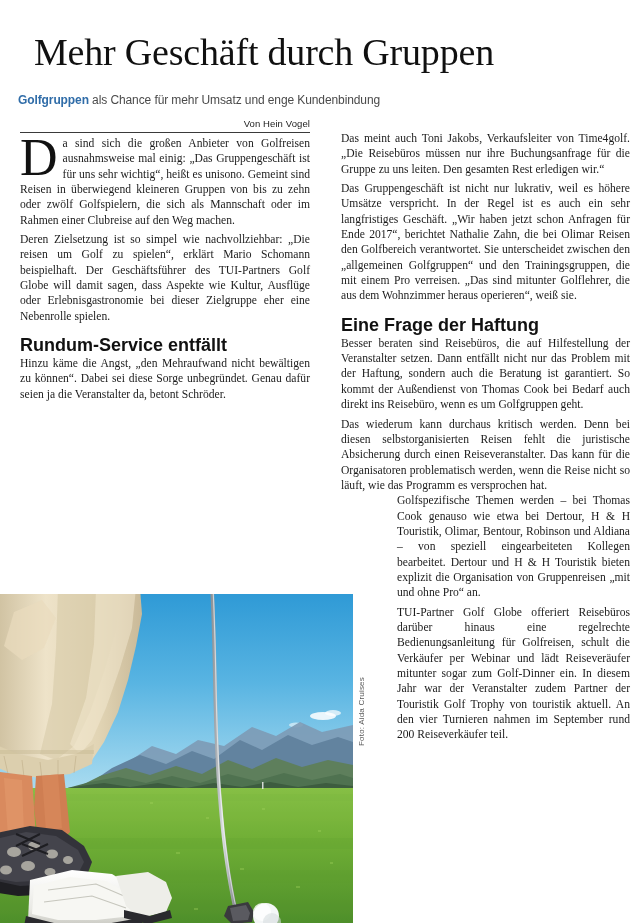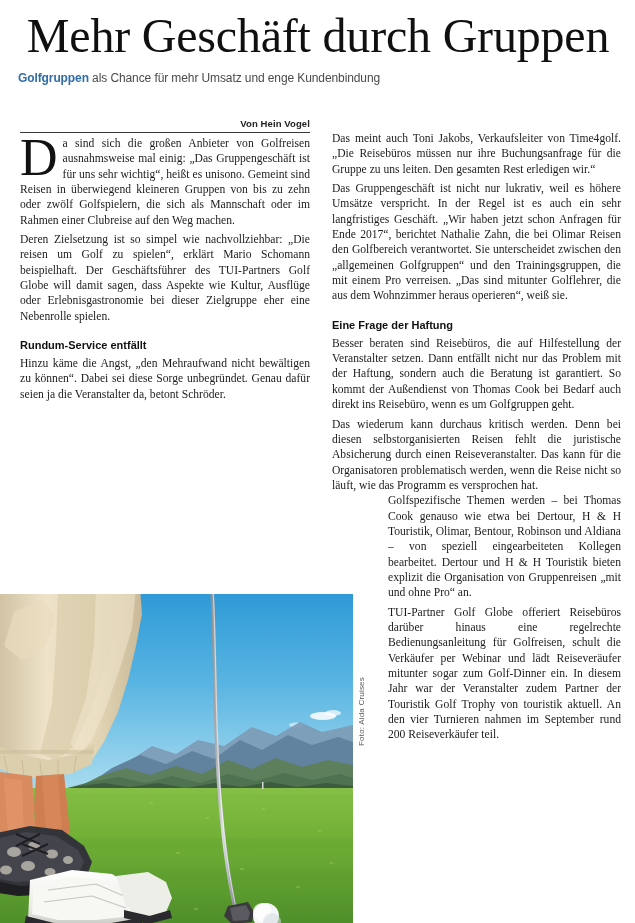--- a/index.html
+++ b/index.html
@@ -27,28 +27,27 @@
 
   
   .masthead {
     position: absolute;
     left: 18px;
     top: 14px;
     width: 600px;
   }
   .headline {
     font-family: "Liberation Serif", serif;
-    font-size: 48px;
+    font-size: 38px;
     line-height: 44px;
     font-weight: 400;
     letter-spacing: -0.2px;
     color: #101010;
-    margin: 0;
+    margin: 16px;
     white-space: nowrap;
-    text-align: center;
   }
   .subheadline {
     margin: 10px 0 0 0;
     font-family: Liberation Sans, sans-serif;
     font-size: 12px;
     line-height: 21px;
     font-weight: 400;
     color: #4a4a4a;
     letter-spacing: -0.1px;
     white-space: nowrap;
@@ -61,21 +60,21 @@
   
   .byline-wrap {
     position: absolute;
     left: 20px;
     top: 118px;
     width: 290px;
   }
   .byline {
     font-family: "Liberation Sans", sans-serif;
     font-size: 9.5px;
-    font-weight: 700;
+    font-weight: 400;
     color: #222;
     text-align: right;
     letter-spacing: 0.1px;
     padding-bottom: 3px;
   }
   .byline-rule {
     height: 1px;
     background: #3a3a3a;
     width: 100%;
   }
@@ -95,38 +94,38 @@
   .col p + p {
     margin-top: 4px;
   }
 
   .col-left {
     left: 20px;
     top: 136px;
     width: 290px;
   }
   .col-right {
-    left: 332px;
+    left: 341px;
     top: 131px;
     width: 289px;
   }
 
   .dropcap-para::first-letter {
     float: left;
     font-family: "Liberation Serif", serif;
     font-size: 52px;
     line-height: 40px;
     padding: 2px 5px 0 0;
     font-weight: 400;
     color: #111;
   }
 
   .subhead {
     font-family: "Liberation Sans", sans-serif;
-    font-size: 11px;
+    font-size: 18px;
     line-height: 16px;
     font-weight: 700;
     color: #111;
     margin: 13px 0 3px 0;
     text-align: left;
   }
   .subhead:first-child {
     margin-top: 0;
   }
 

